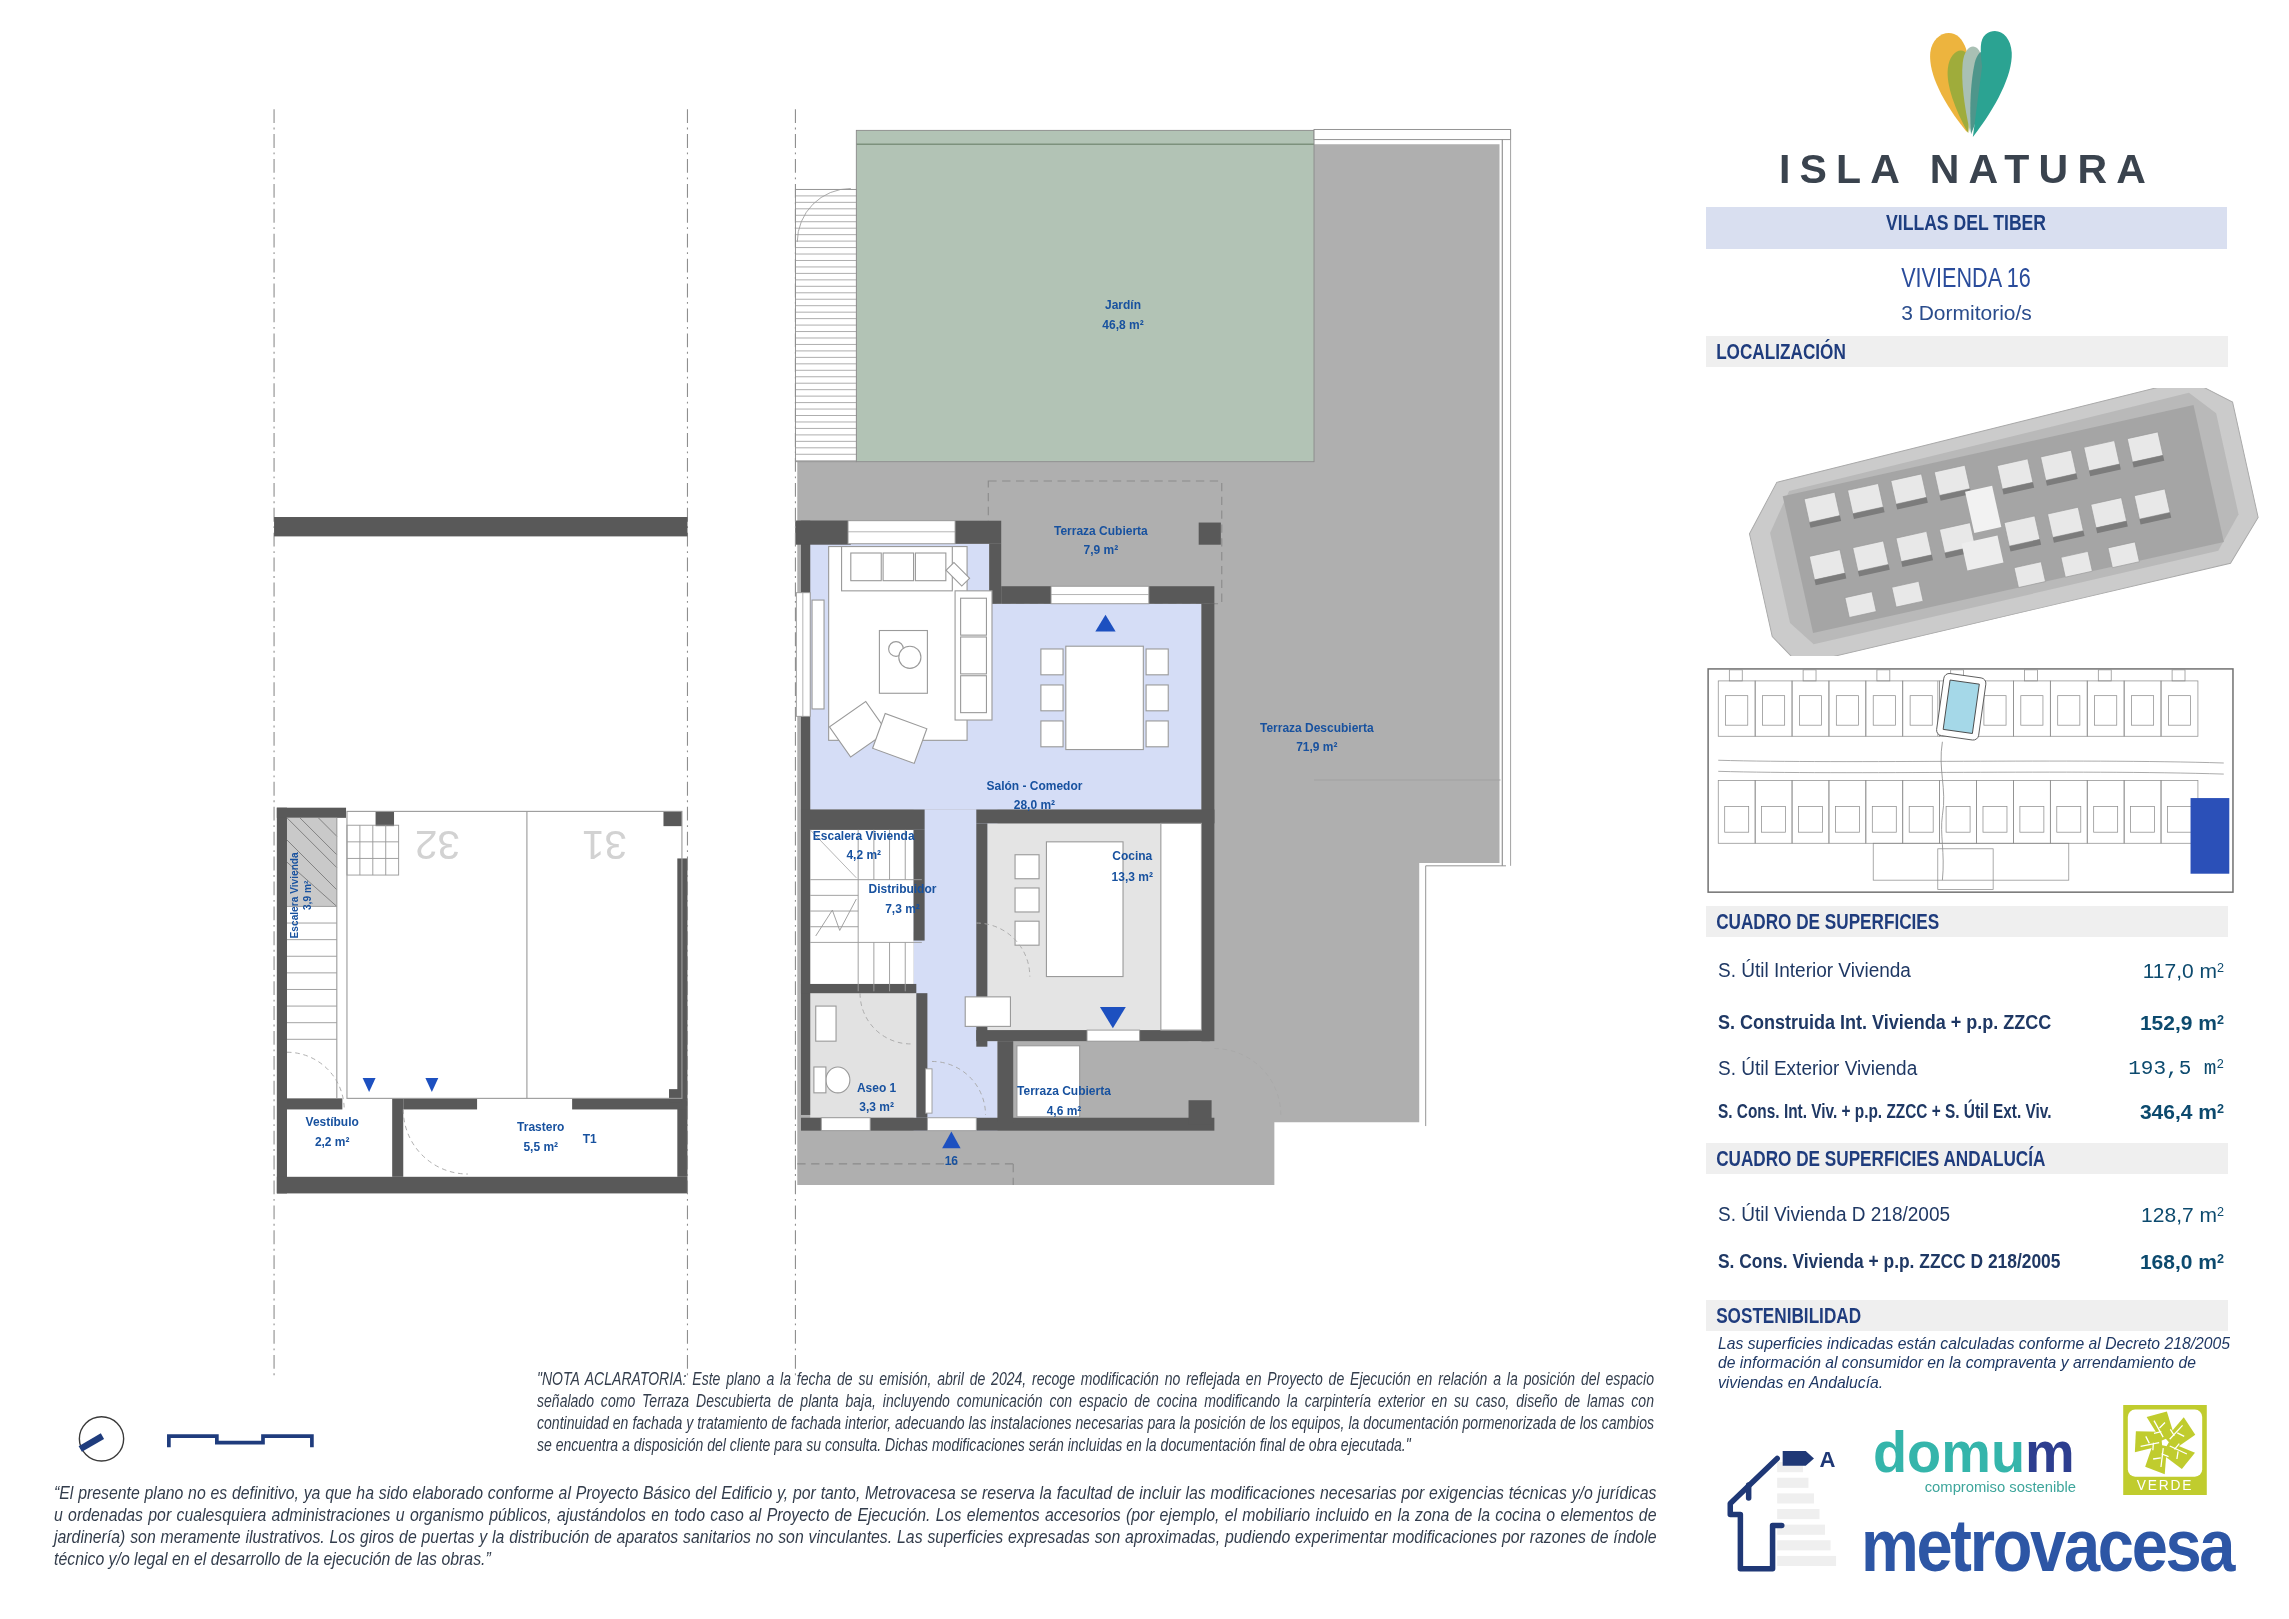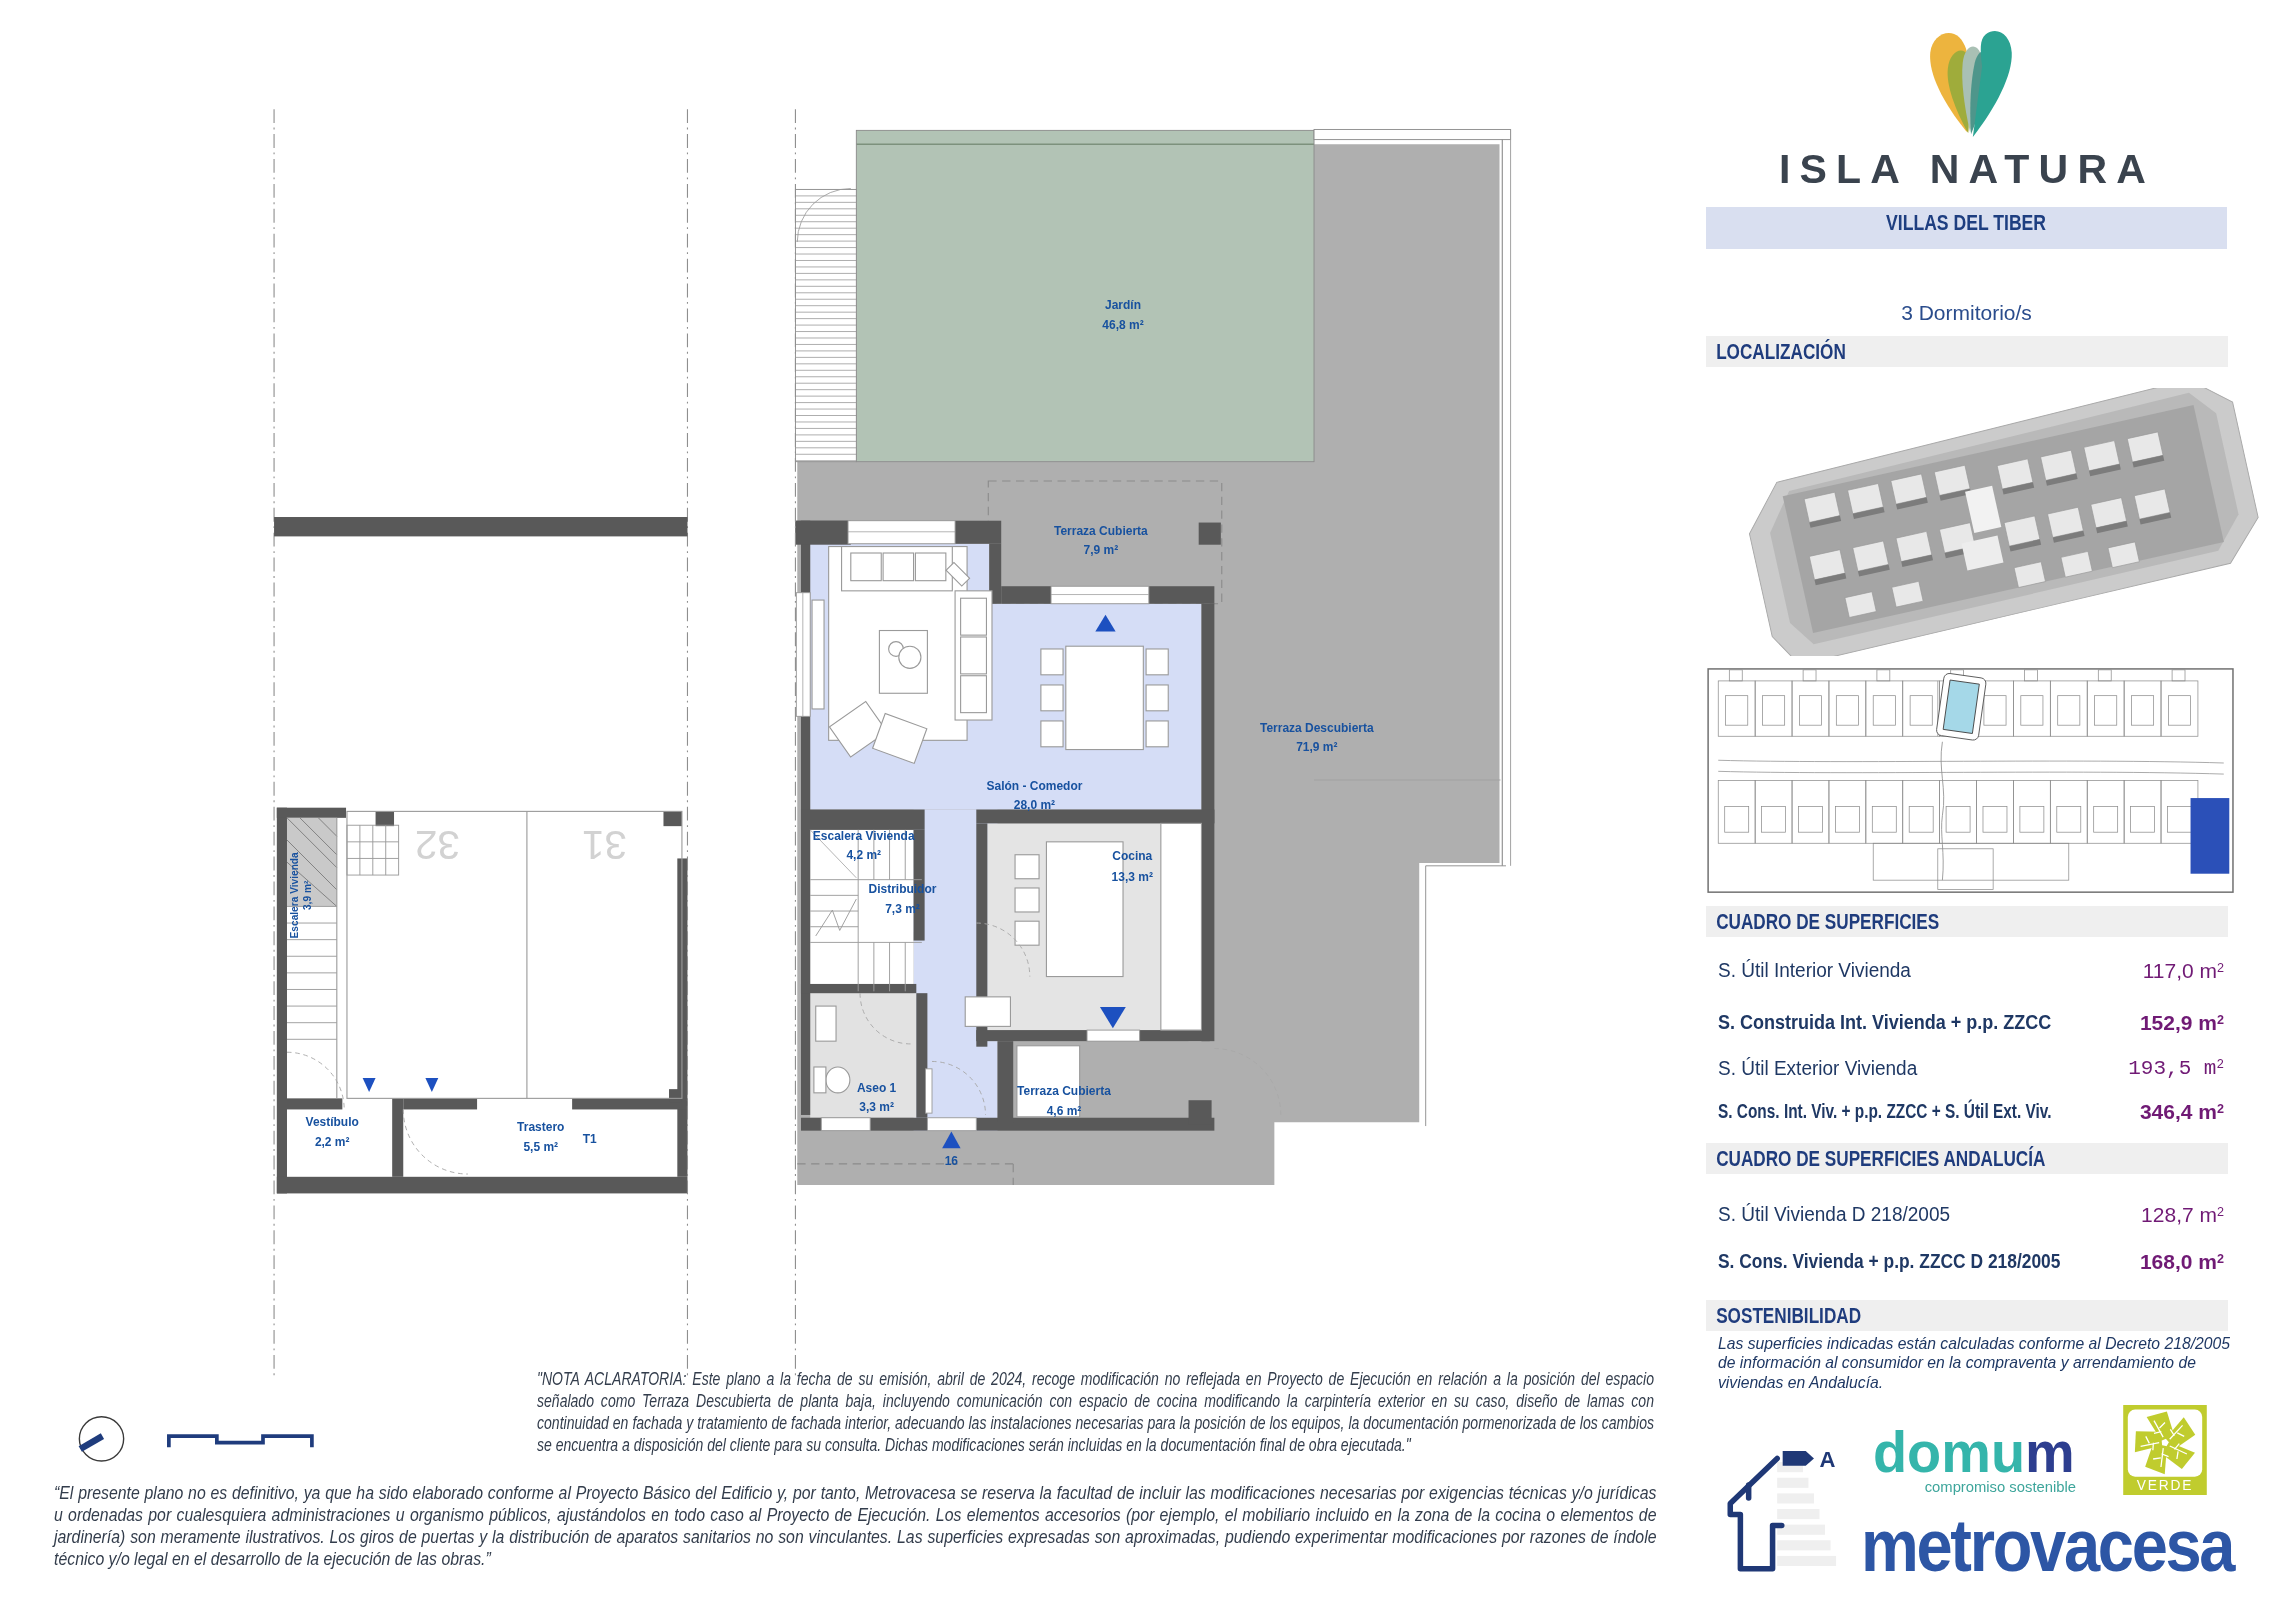--- a/index.html
+++ b/index.html
@@ -7,21 +7,21 @@
   font-family:"Liberation Sans",sans-serif;}
 .abs{position:absolute;}
 #plansvg{position:absolute;left:0;top:0;}
 .lbl{fill:#17519f;font-family:"Liberation Sans",sans-serif;font-size:13px;font-weight:bold;text-anchor:middle;}
 .lbl2{fill:#17519f;font-family:"Liberation Sans",sans-serif;font-size:11px;font-weight:bold;text-anchor:middle;}
 
 .bar{position:absolute;left:1706px;width:522px;background:#efefef;height:31px;}
 .bartxt{font-size:22px;font-weight:bold;color:#1f3c7d;padding:2.8px 0 0 13px;transform:scaleX(0.78);transform-origin:left top;white-space:nowrap;}
 .row{position:absolute;left:1718px;width:600px;color:#1f3864;font-size:20px;transform:scaleX(0.95);transform-origin:left top;white-space:nowrap;}
 .rowb{transform:scaleX(0.63);font-weight:bold;}
-.rowv{position:absolute;right:66px;color:#701a75;font-size:21px;text-align:right;white-space:nowrap;}
+.rowv{position:absolute;right:66px;color:#0c4a6e;font-size:21px;text-align:right;white-space:nowrap;}
 #page sup{font-size:60%;line-height:0;vertical-align:baseline;position:relative;top:-0.5em;}
 </style>
 </head>
 <body>
 <div id="page">
 <svg id="plansvg" width="1661" height="1620" viewBox="0 0 1800 1755">
 
   <polygon points="864,500 1424,500 1424,156 1625,156 1625,935 1538,935 1538,1216 1381,1216 1381,1284 864,1284" fill="#afafaf"></polygon>
 
   <rect x="928" y="141" width="496" height="359" fill="#b2c3b5"></rect>
@@ -321,20 +321,21 @@
 <svg class="abs" style="left:1920px;top:24px;" width="102" height="113" viewBox="0 0 110 122">
   <path d="M50,116 C25,85 9,54 11,31 C13,12 31,4 42,14 C49,21 52,31 52,44 L52,116 Z" fill="#edb43e"></path>
   <path d="M52,118 C38,92 28,66 30,48 C32,29 46,23 52,34 C55,42 56,72 52,118 Z" fill="#9fac3b"></path>
   <path d="M54,117 C48,90 44,62 46,42 C48,23 60,19 65,31 C68,41 63,78 54,117 Z" fill="#a9c0b4"></path>
   <path d="M55,119 C53,88 55,60 59,42 C63,26 73,26 75,38 C76,50 68,88 55,119 Z" fill="#4e968b"></path>
   <path d="M57,122 C82,90 100,55 99,31 C98,11 83,2 71,11 C64,17 65,28 67,46 Z" fill="#2ba392"></path>
 </svg>
 <div class="abs" style="left:1706px;top:146px;width:522px;text-align:center;font-size:41px;font-weight:600;color:#3a434e;letter-spacing:9.2px;">ISLA&nbsp;NATURA</div>
 <div class="abs" style="left:1706px;top:207px;width:521px;height:42px;background:#d9dff0;"></div>
 <div class="abs" style="left:1706px;top:210px;width:521px;text-align:center;font-size:22px;font-weight:bold;color:#1e3e80;"><span style="display:inline-block;transform:scaleX(0.8);transform-origin:center;white-space:nowrap;">VILLAS DEL TIBER</span></div>
+<div class="abs" style="left:1706px;top:263px;width:521px;text-align:center;font-size:27px;color:#2a4c9b;"><span style="display:inline-block;transform:scaleX(0.8);transform-origin:center;white-space:nowrap;">VIVIENDA 16</span></div>
 <div class="abs" style="left:1706px;top:301px;width:521px;text-align:center;font-size:21px;color:#2a4c8c;">3 Dormitorio/s</div>
 <div class="bar" style="top:336px;">
       <div class="bartxt">LOCALIZACIÓN</div>
     </div>
 
 <svg class="abs" style="left:1740px;top:388px;" width="526" height="268" viewBox="0 0 570 290">
   <g transform="rotate(-12.5 285 145)">
     <polygon points="14,98 55,50 515,38 556,72 556,200 516,242 36,248 14,212" fill="#cbcbcb" stroke="#a8a8a8"></polygon>
     <polygon points="36,102 66,62 512,52 536,80 536,192 506,226 56,230 36,202" fill="#b9b9b9"></polygon>
     <rect x="58" y="66" width="456" height="152" fill="#a5a5a5"></rect>

